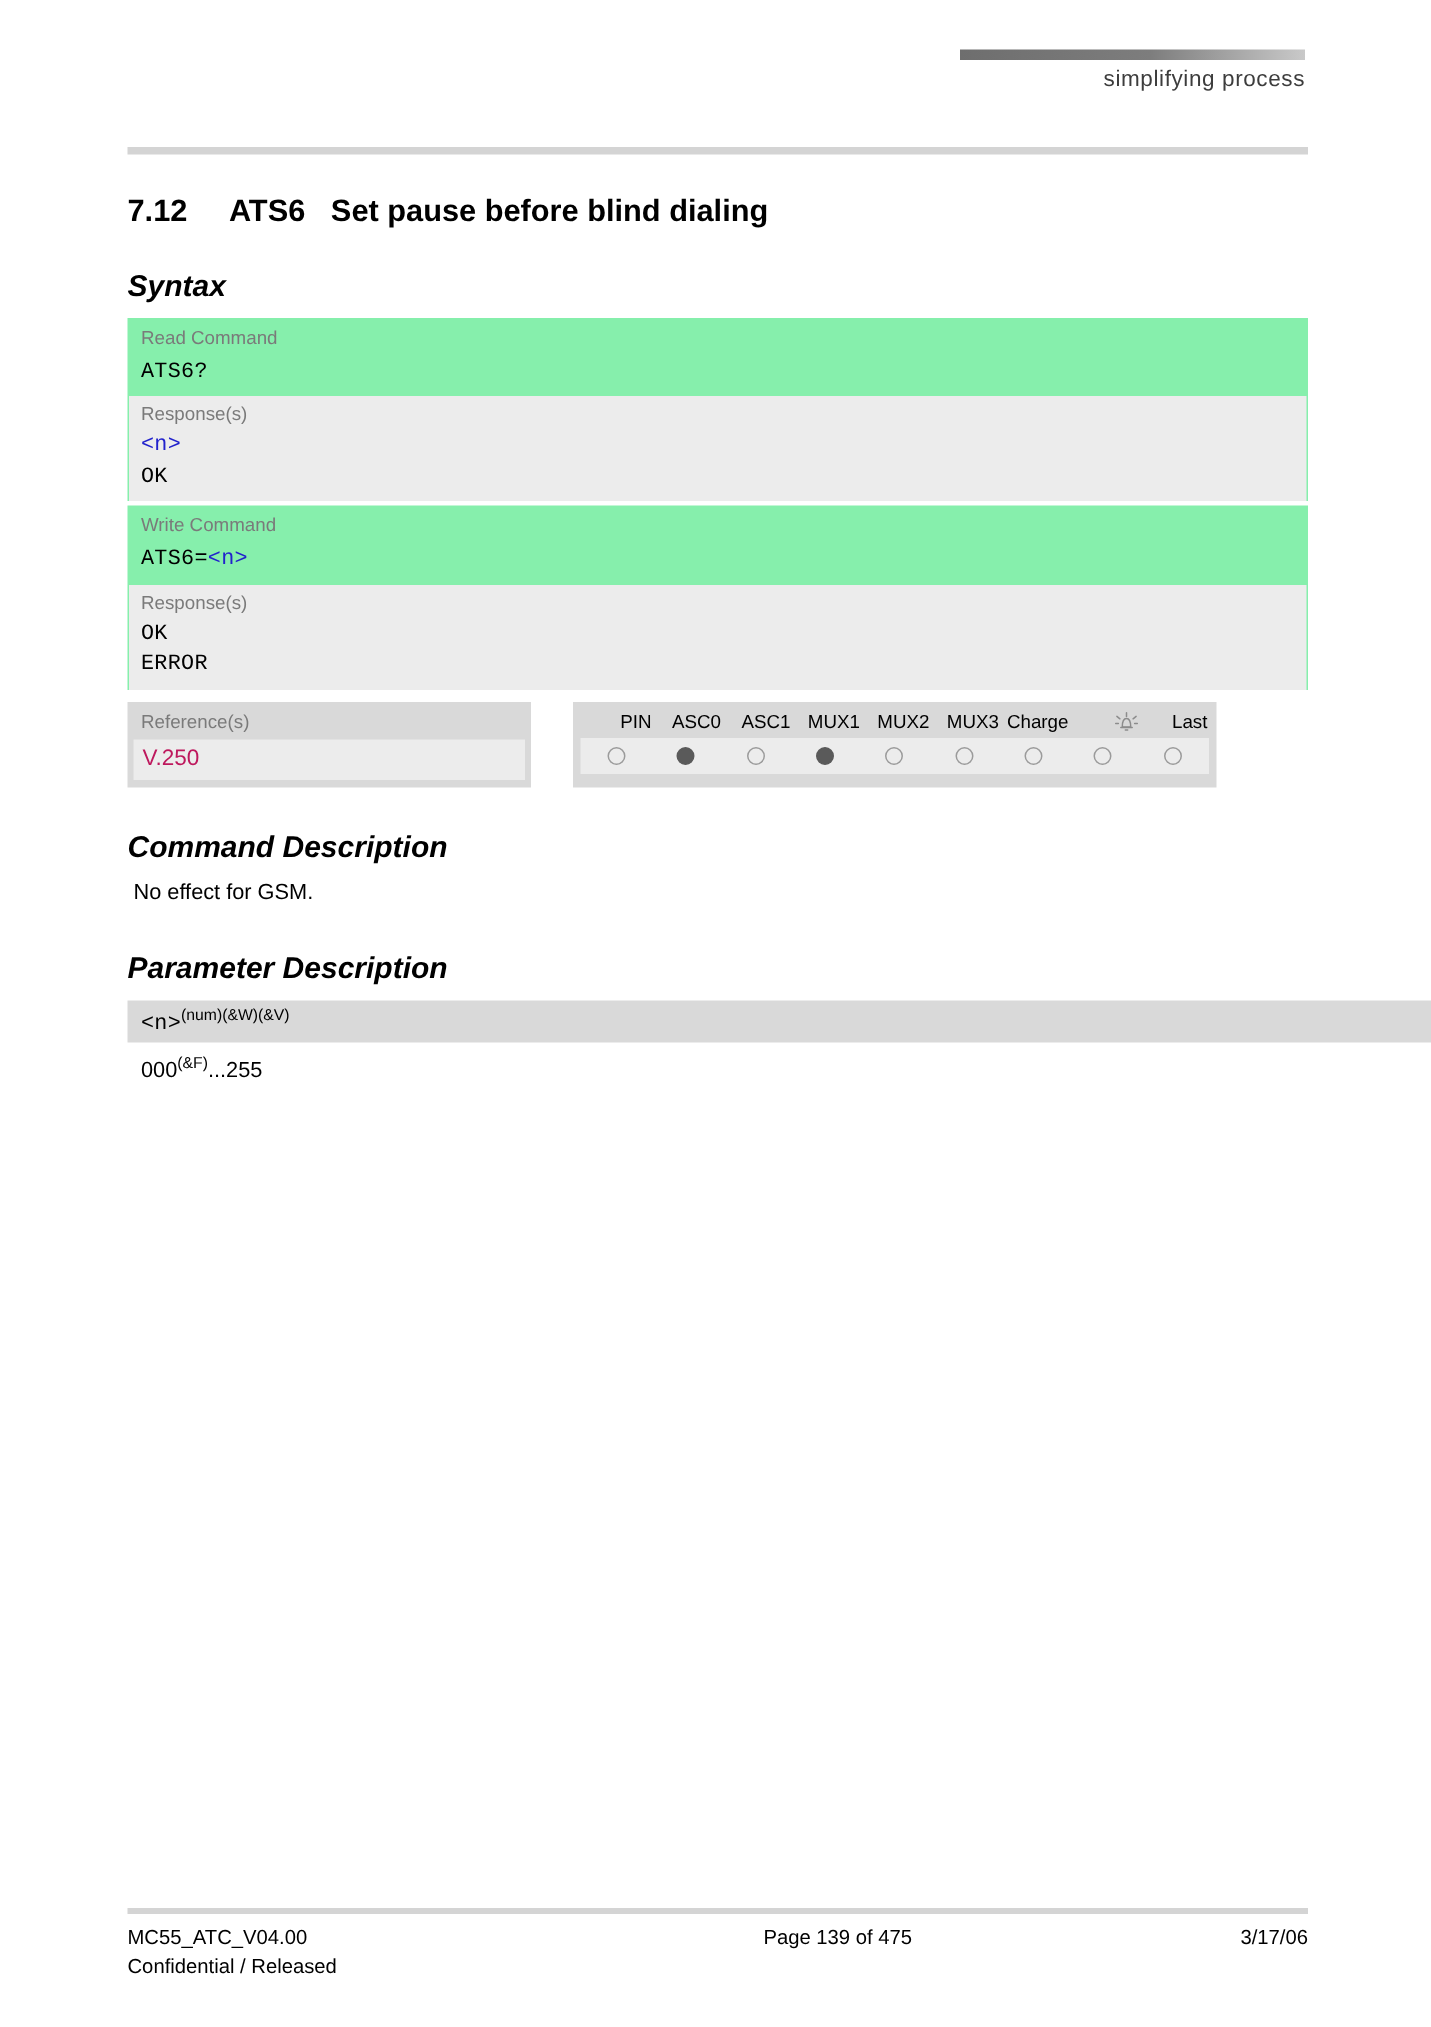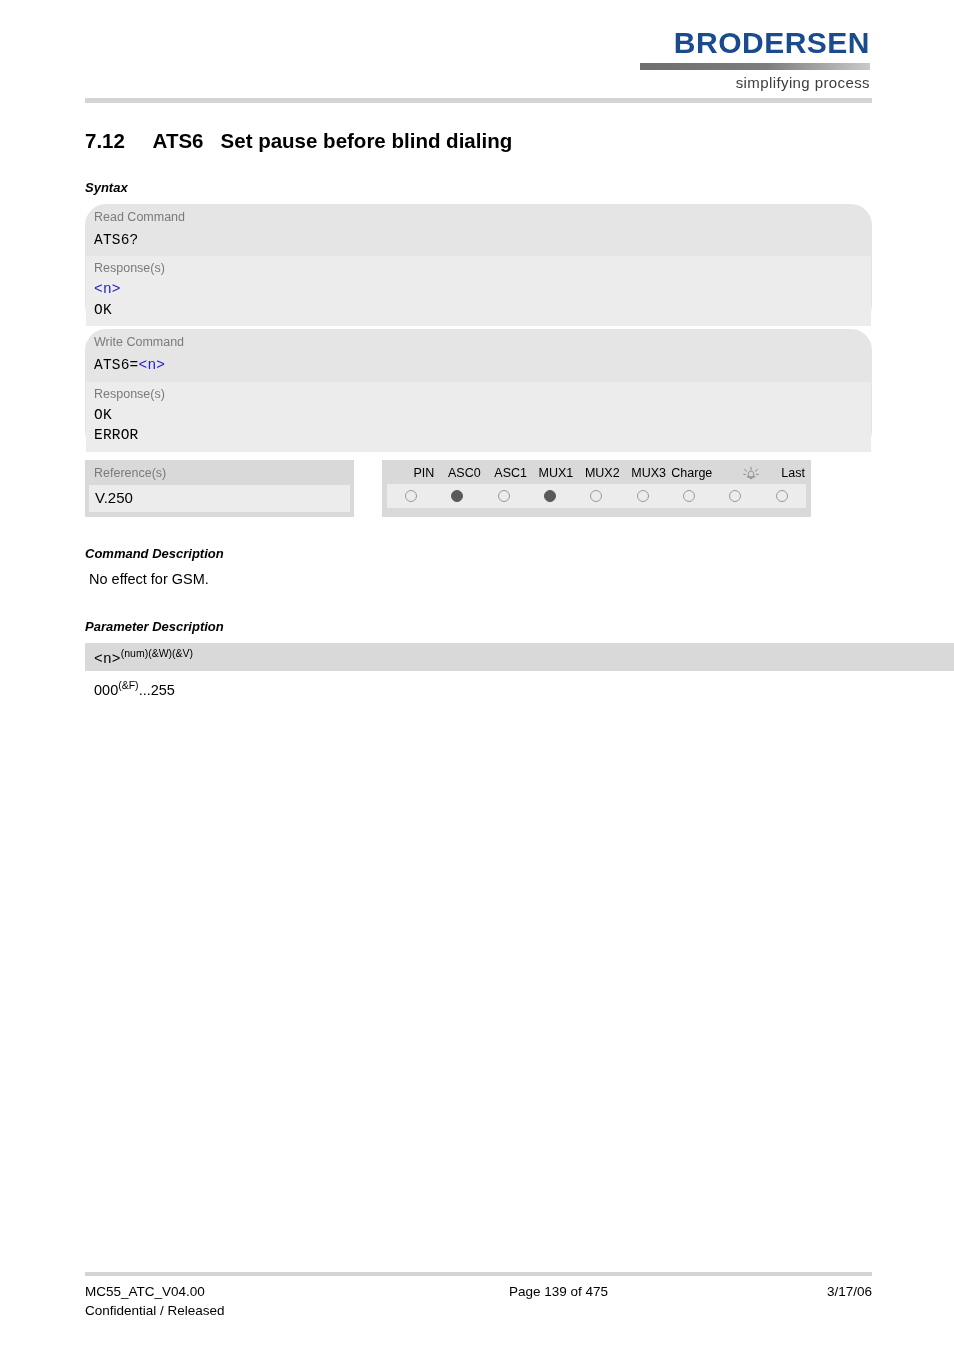--- a/index.html
+++ b/index.html
@@ -74,35 +74,34 @@
   h1.section-title {
     margin: 0;
     font-size: 20.5px;
     font-weight: bold;
     color: #000;
     line-height: 1.25;
     white-space: pre;
   }
   .sub-head {
     margin: 26px 0 9px 0;
-    font-size: 13px;
+    font-size: 20px;
     font-weight: bold;
     font-style: italic;
   }
   .sub-head.tight { margin-top: 29px; }
 
   
   .syntax-block {
     width: 787px;
   }
   .cmd-group {
-    background: #e5e5e5;
+    background: #86efac;
     margin-bottom: 3px;
     padding: 0;
-    border-radius: 21px;
   }
   .grp-label {
     font-size: 12.5px;
     color: #7a7a7a;
     padding: 6px 9px 3px 9px;
     line-height: 1.2;
   }
   .grp-code {
     font-family: "Liberation Mono", monospace;
     font-size: 14.5px;
@@ -146,21 +145,21 @@
     font-size: 12.5px;
     color: #7a7a7a;
     padding: 6px 9px 4px 9px;
     line-height: 1.2;
   }
   .ref-value {
     background: #ececec;
     margin: 0 4px 0 4px;
     padding: 4px 6px 5px 6px;
     font-size: 15px;
-    color: #000000;
+    color: #be185d;
     line-height: 1.2;
   }
   .props-box {
     width: 429px;
     margin-left: 28px;
     background: #d9d9d9;
     padding: 0 0 6px 0;
   }
   .props-head {
     display: flex;
@@ -257,21 +256,20 @@
     margin-top: 1px;
     font-size: 13.5px;
     line-height: 1.35;
   }
 </style>
 </head>
 <body>
 
 <div class="page-header">
   <div class="logo-block">
-    <div class="logo-wordmark">BRODERSEN</div>
     <div class="logo-bar"></div>
     <div class="logo-tagline">simplifying process</div>
   </div>
   <div class="header-rule"></div>
 </div>
 
 <div class="content">
 
   <h1 class="section-title">7.12     ATS6   Set pause before blind dialing</h1>
 

